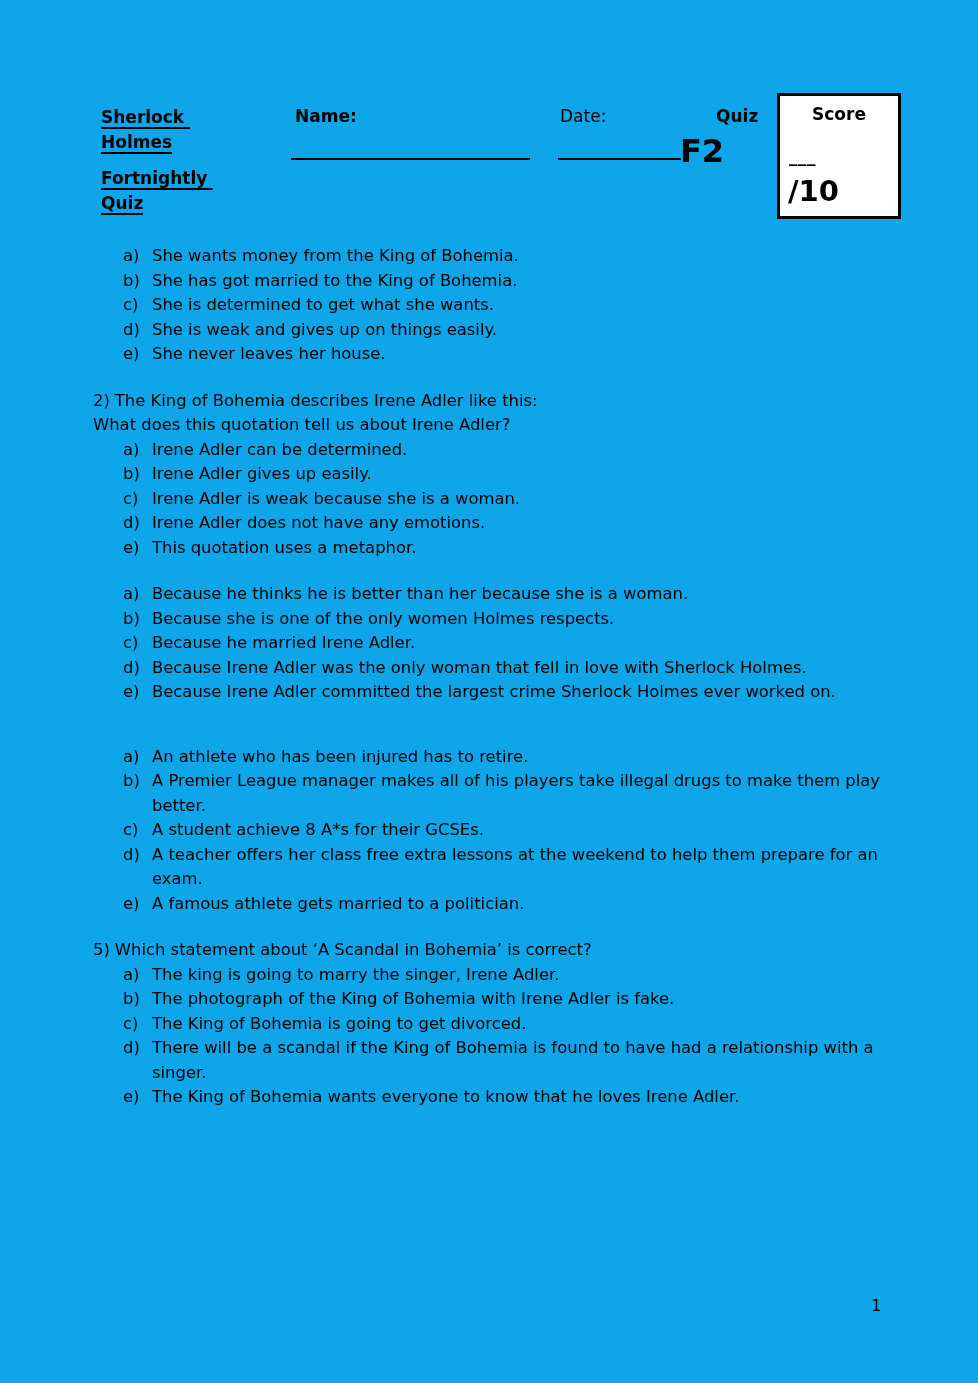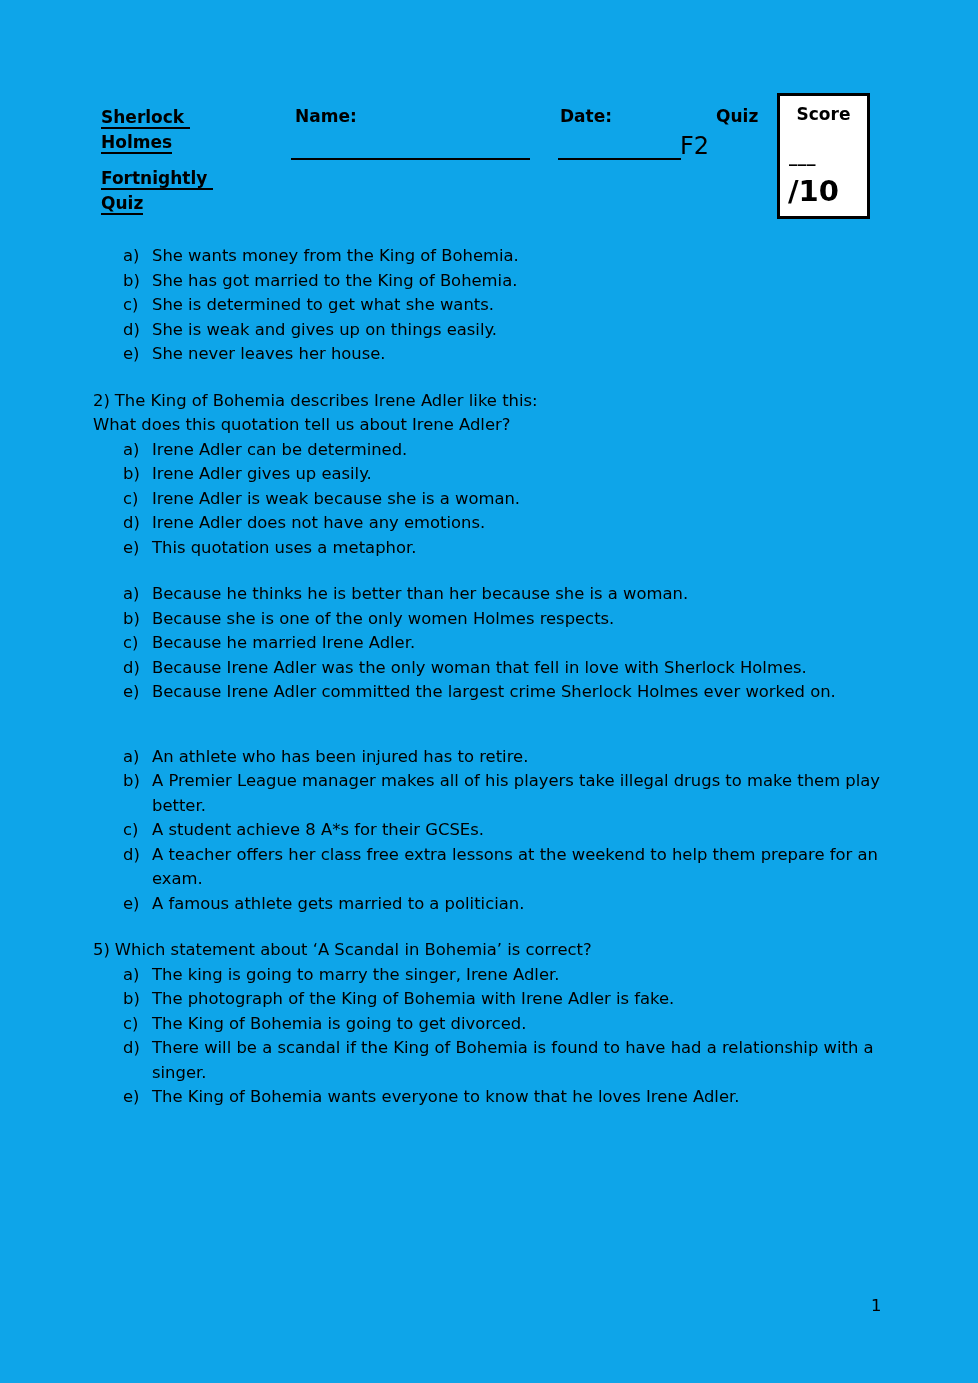--- a/index.html
+++ b/index.html
@@ -15,29 +15,29 @@
   }
 
   
   .hdr-abs { position:absolute; }
   .doc-title { left:101px; top:105px; font-size:17px; font-weight:bold; line-height:24.5px; }
   .doc-sub   { left:101px; top:166px; font-size:17px; font-weight:bold; line-height:24.5px; }
   .u { border-bottom:2px solid #000; padding-bottom:0px; }
   .u-pad { padding-right:6px; }
 
   .name-label { left:295px; top:106px; font-size:17px; font-weight:bold; }
-  .date-label { left:560px; top:106px; font-size:17px; font-weight:bold; }
+  .date-label { left:560px; top:106px; font-size:17px; font-weight:normal; }
   .quiz-label { left:716px; top:106px; font-size:17px; font-weight:bold; }
-  .quiz-code  { left:680px; top:132px; font-size:24px; font-weight:normal; }
+  .quiz-code  { left:680px; top:132px; font-size:32px; font-weight:bold; }
 
   .name-line { left:291px; top:158px; width:239px; height:0; border-top:2px solid #000; }
   .date-line { left:558px; top:158px; width:123px; height:0; border-top:2px solid #000; }
 
   .score-box {
-    position:absolute; left:777px; top:93px; width:93px; height:126px;
+    position:absolute; left:777px; top:93px; width:124px; height:126px;
     border:3px solid #000; background:#fff;
   }
   .score-label { display:block; text-align:center; margin-top:8px; font-size:17px; font-weight:bold; }
   .score-blank { position:absolute; left:9px; top:50px; font-size:17px; font-weight:bold; letter-spacing:0.5px;text-align:center; }
   .score-total { position:absolute; left:8px; top:78px; font-size:29px; font-weight:bold; }
 
   
   .content {
     position:absolute; left:93px; top:244px; width:795px;
     font-size:16.4px; line-height:24.5px;

